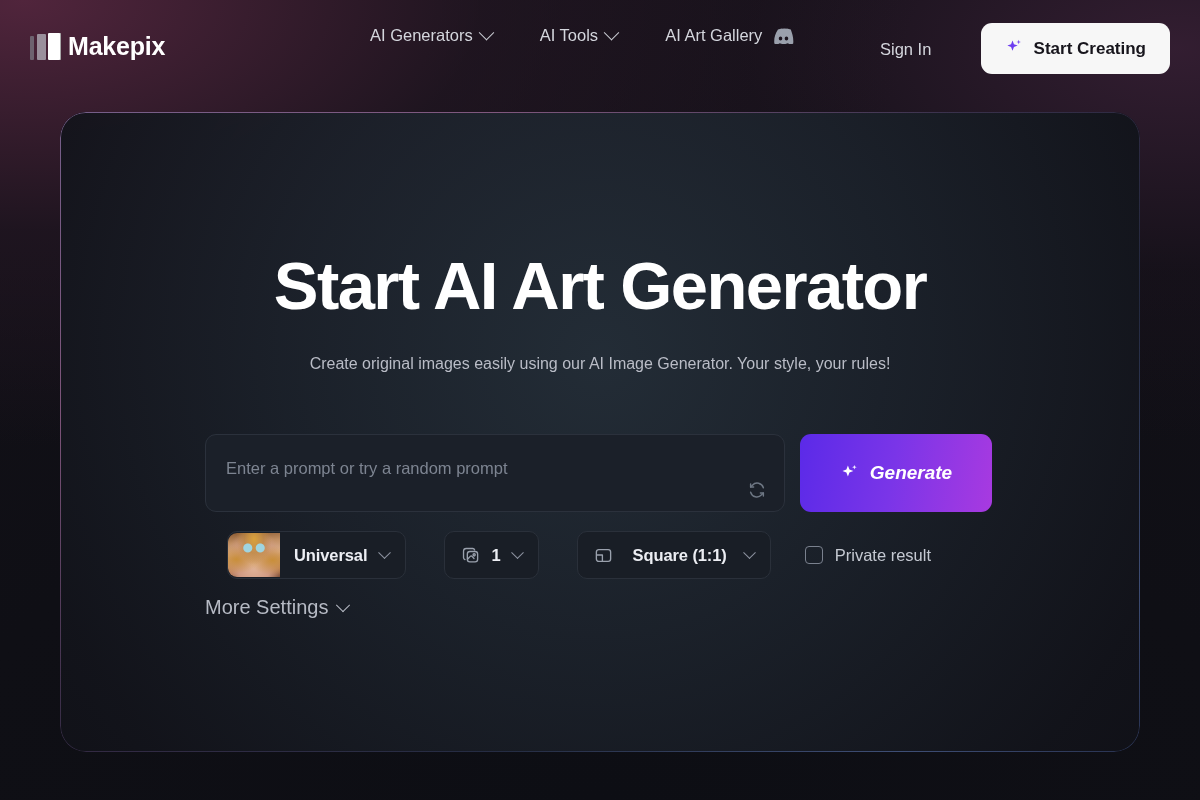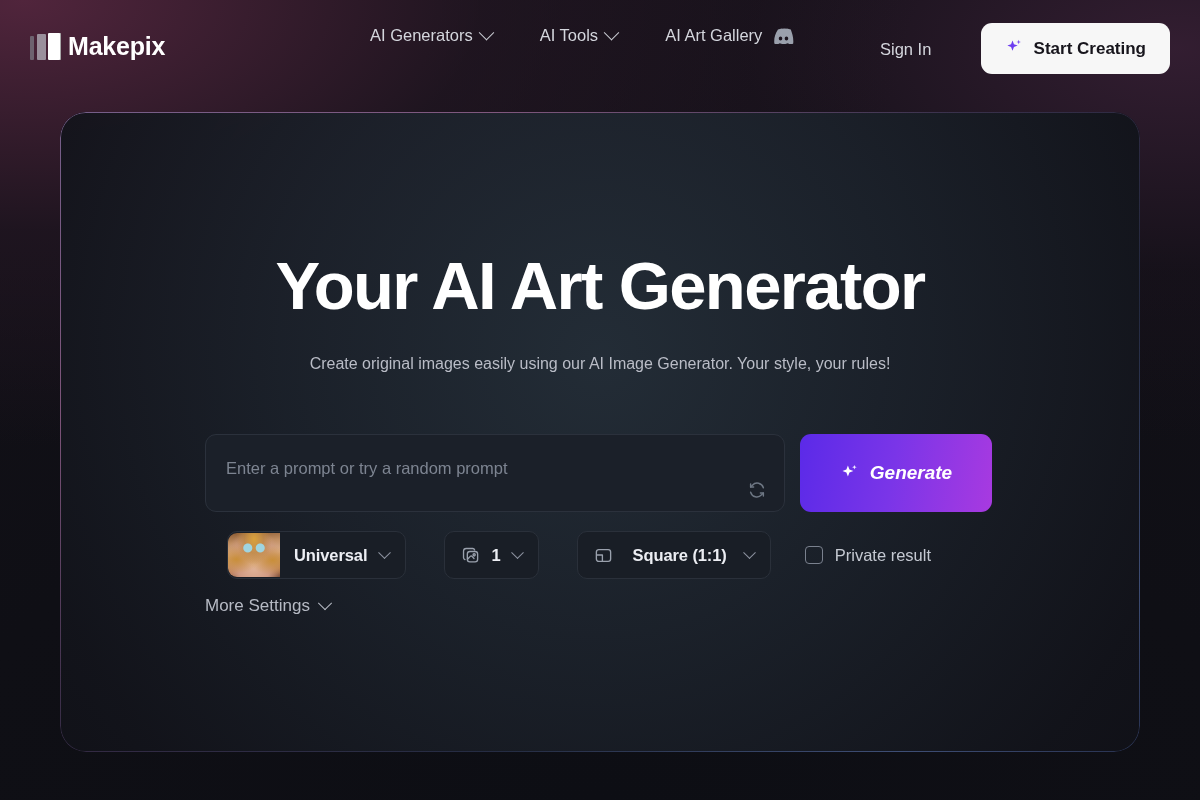--- a/index.html
+++ b/index.html
@@ -194,21 +194,21 @@
   }
   #private-box {
     width: 18px; height: 18px; border: 1.7px solid #7a818e; border-radius: 4px;
     background: transparent;
   }
   #private-label { color: #c5c9d2; font-size: 16.5px; }
 
   #more-settings {
     position: absolute; left: 145px; top: 484px;
     display: flex; align-items: center; gap: 10px;
-    color: #b6bac4; font-size: 17px; cursor: pointer;
+    color: #b6bac4; font-size: 20px; cursor: pointer;
   }
   #more-settings .chev-sm2 {
     display: inline-block; width: 10px; height: 10px;
     border-right: 1.8px solid #b6bac4; border-bottom: 1.8px solid #b6bac4;
     transform: rotate(45deg) translate(-2px,-2px);
   }
 </style>
 </head>
 <body>
 
@@ -257,21 +257,21 @@
           <path d="M18.2 2.4l.8 2.1 2.1.8-2.1.8-.8 2.1-.8-2.1-2.1-.8 2.1-.8z" opacity="0.9"></path>
         </svg>
       </span>
       <span>Start Creating</span>
     </button>
   </div>
 
   <div id="hero-card">
     <div id="hero-inner">
 
-      <div id="hero-title">Your AI Art Generator</div>
+      <div id="hero-title">Start AI Art Generator</div>
       <div id="hero-sub">Create original images easily using our AI Image Generator. Your style, your rules!</div>
 
       <div id="prompt-row">
         <div id="prompt-box">
           <input id="prompt-input" type="text" placeholder="Enter a prompt or try a random prompt" style="">
           <span id="shuffle-icon">
             <svg viewBox="0 0 24 24" width="18" height="18" fill="none" stroke="currentColor" stroke-width="1.9" stroke-linecap="round" stroke-linejoin="round">
               <path d="M20.5 9a8.5 8.5 0 0 0-14.6-3.4L3.5 8"></path>
               <path d="M3.5 4v4h4"></path>
               <path d="M3.5 15a8.5 8.5 0 0 0 14.6 3.4l2.4-2.4"></path>

